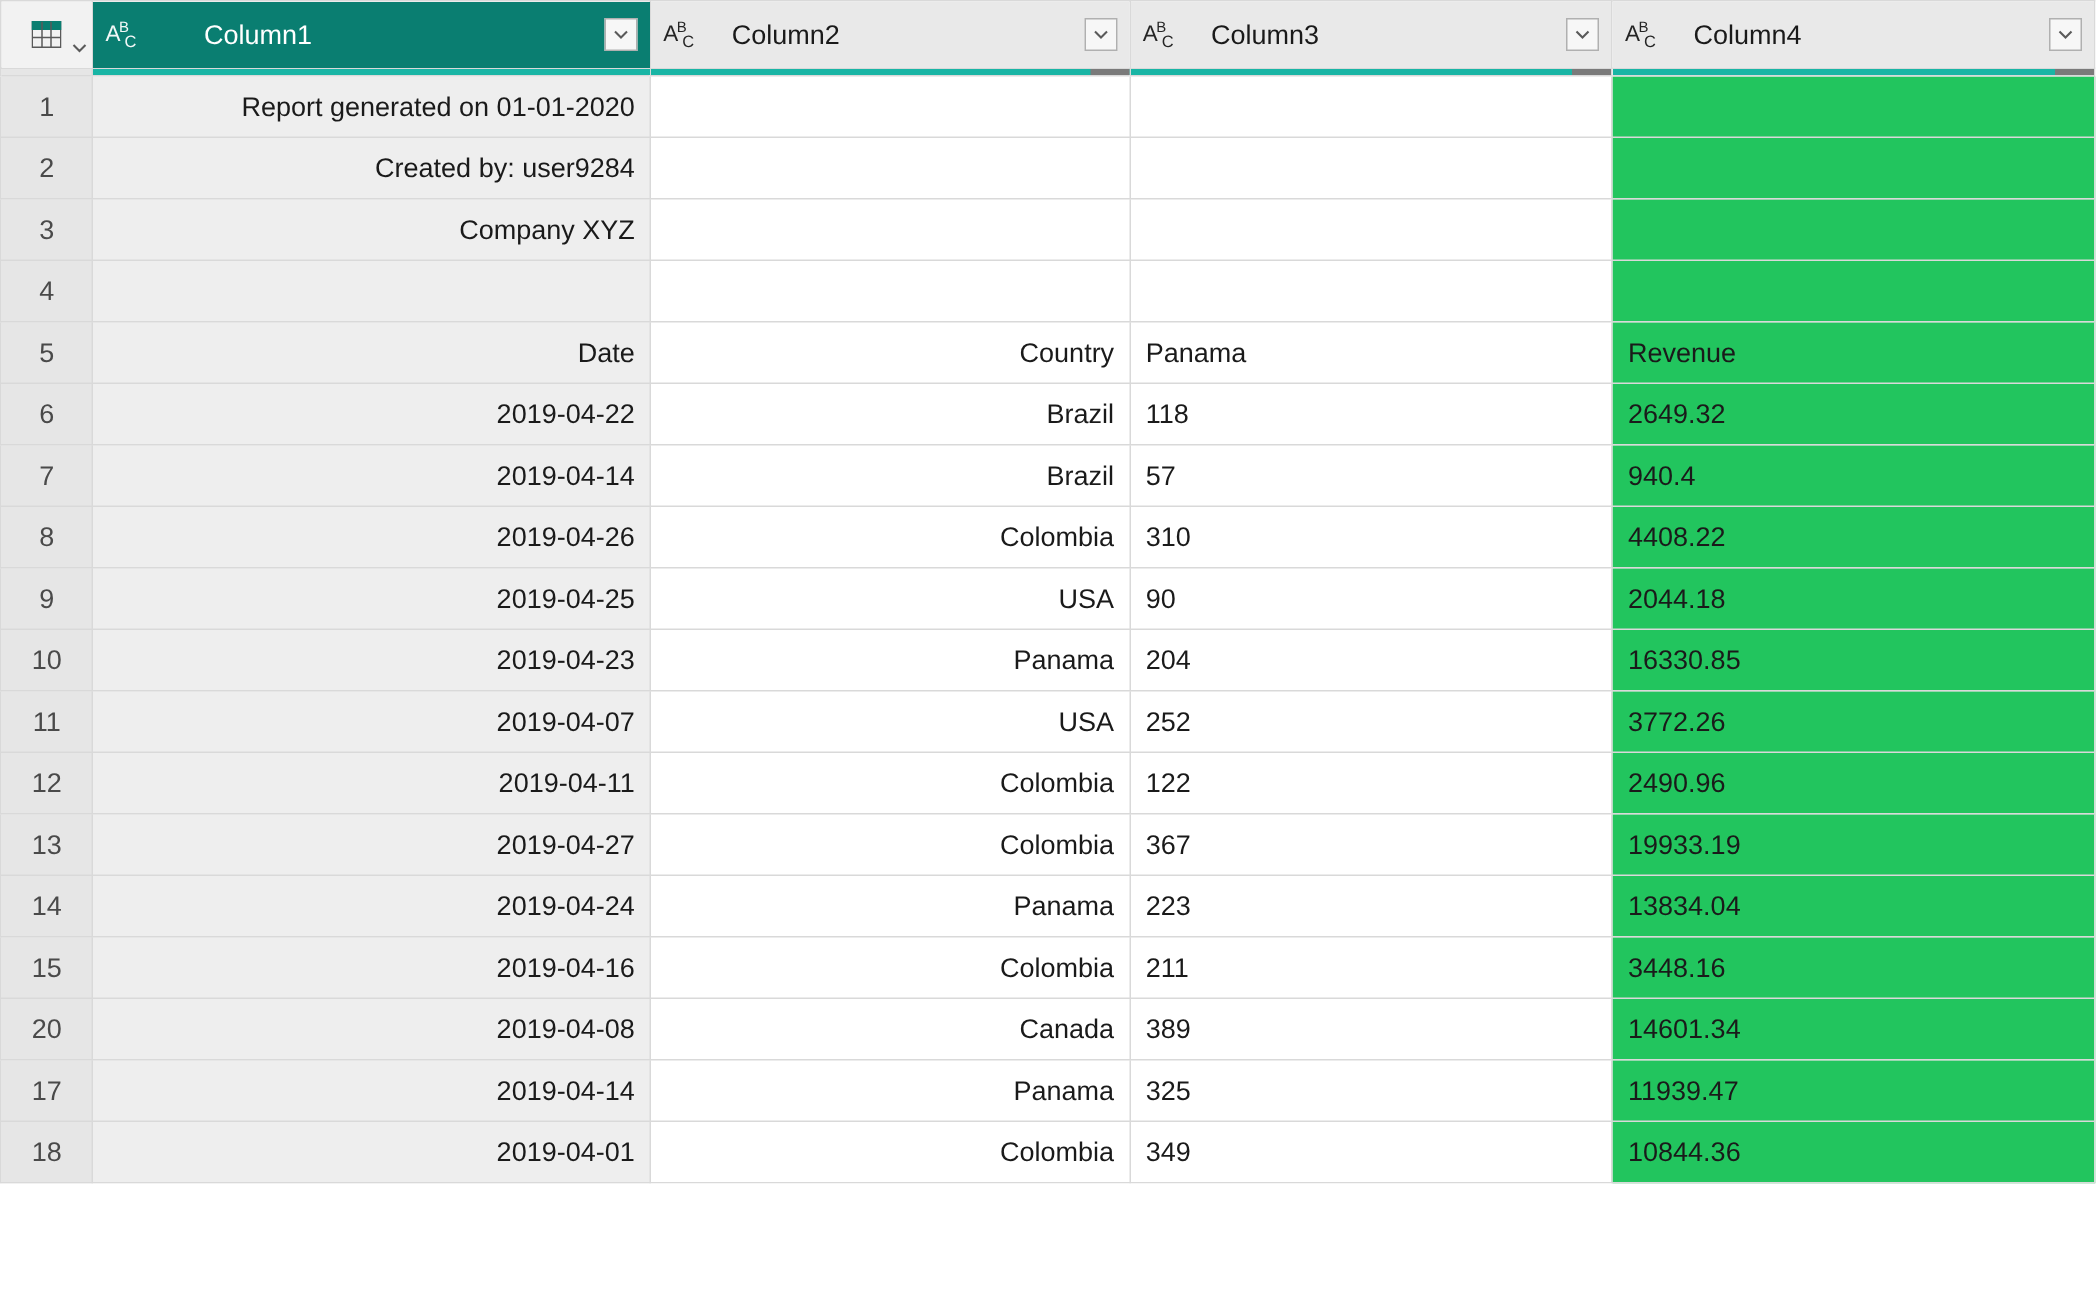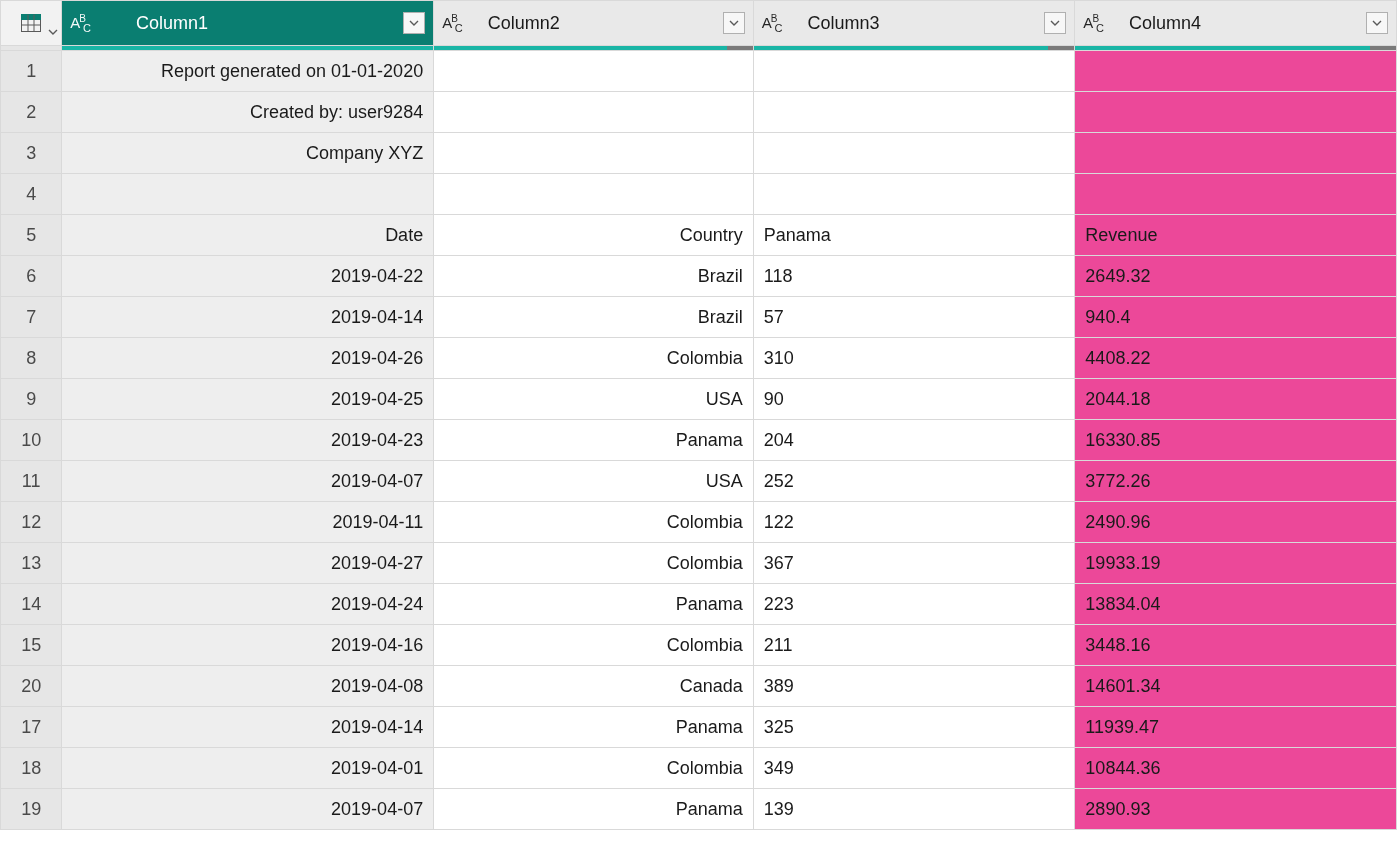--- a/index.html
+++ b/index.html
@@ -95,21 +95,21 @@
   .rn {
     width: 61px;
     background: #e6e6e6;
     text-align: center;
     color: #4a4a4a;
     font-size: 18px;
   }
   .c1 { width: 370px; background: #eeeeee; text-align: right; }
   .c2 { width: 318px; background: #ffffff; text-align: right; }
   .c3 { width: 320px; background: #ffffff; }
-  .c4 { width: 320px; background: #ec4899; }
+  .c4 { width: 320px; background: #22c55e; }
 
   
 
   
   .hdr.c1w { width:370px; }
   .hdr.c2w { width:318px; }
   .hdr.c3w { width:320px; }
   .hdr.c4w { width:320px; }
 </style>
 </head>
@@ -311,20 +311,13 @@
       <div class="cell c3">325</div>
       <div class="cell c4">11939.47</div>
     </div>
     <div class="row">
       <div class="cell rn">18</div>
       <div class="cell c1">2019-04-01</div>
       <div class="cell c2">Colombia</div>
       <div class="cell c3">349</div>
       <div class="cell c4">10844.36</div>
     </div>
-    <div class="row">
-      <div class="cell rn">19</div>
-      <div class="cell c1">2019-04-07</div>
-      <div class="cell c2">Panama</div>
-      <div class="cell c3">139</div>
-      <div class="cell c4">2890.93</div>
-    </div>
   </div>
 
 </body></html>

